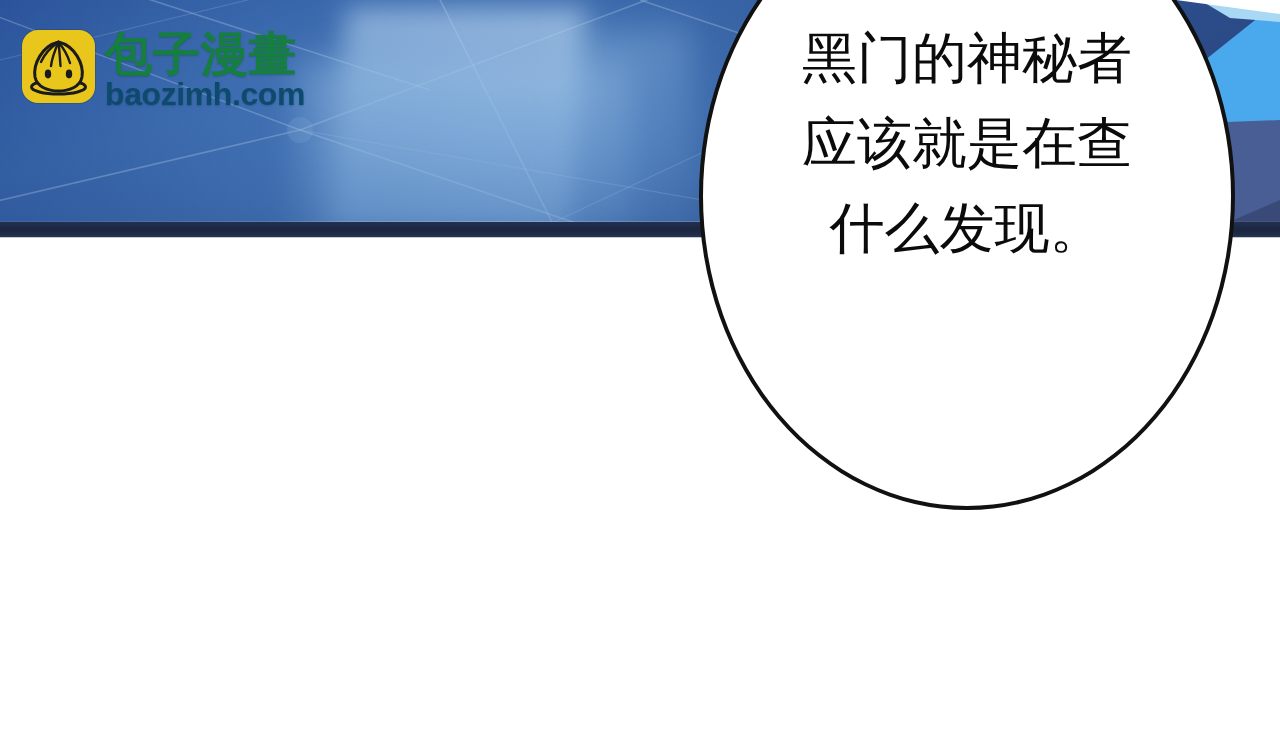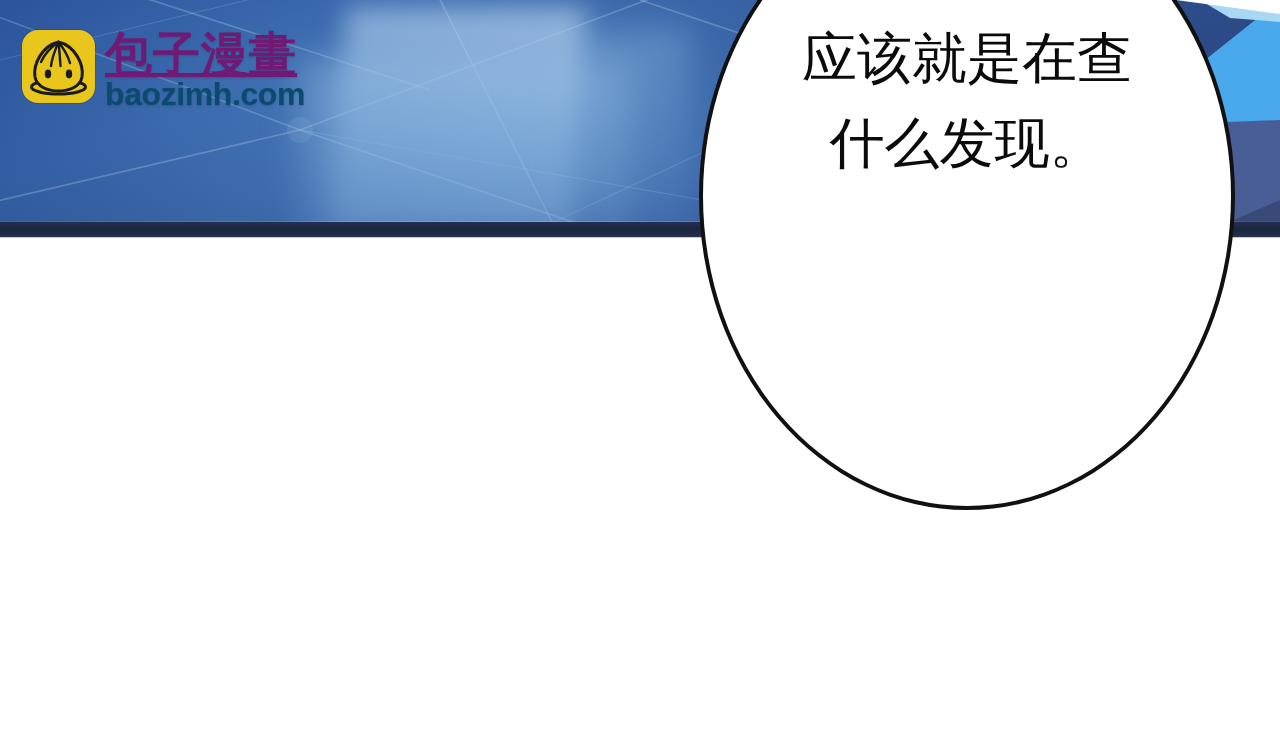--- a/index.html
+++ b/index.html
@@ -129,24 +129,23 @@
   .wm-logo svg { position: absolute; left: 0; top: 0; }
   .wm-text {
     margin-left: 10px;
     display: flex;
     flex-direction: column;
     line-height: 1;
   }
   .wm-cn {
     font-size: 47px;
     font-weight: 700;
-    color: #701a75;
+    color: #15803d;
     letter-spacing: 1px;
     text-shadow: 0 1px 2px rgba(0,0,0,0.18);
-    text-decoration: underline;
   }
   .wm-url {
     margin-top: 1px;
     font-size: 32px;
     font-weight: 700;
     color: #0c4a6e;
     letter-spacing: -0.4px;
     text-shadow: 0 1px 2px rgba(0,0,0,0.18);
   }
 
@@ -241,19 +240,20 @@
       </svg>
     </div>
     <div class="wm-text">
       <span class="wm-cn">包子漫畫</span>
       <span class="wm-url">baozimh.com</span>
     </div>
   </div>
 
   <div class="bubble"></div>
   <div class="bubble-text">
+    <span class="line">黑门的神秘者</span>
     <span class="line">应该就是在查</span>
     <span class="line">什么发现。</span>
   </div>
 
   <div style="position:absolute;left:0;top:238px;width:1280px;height:491px;background:#ffffff;"></div>
 
 </div>
 
 </body></html>

